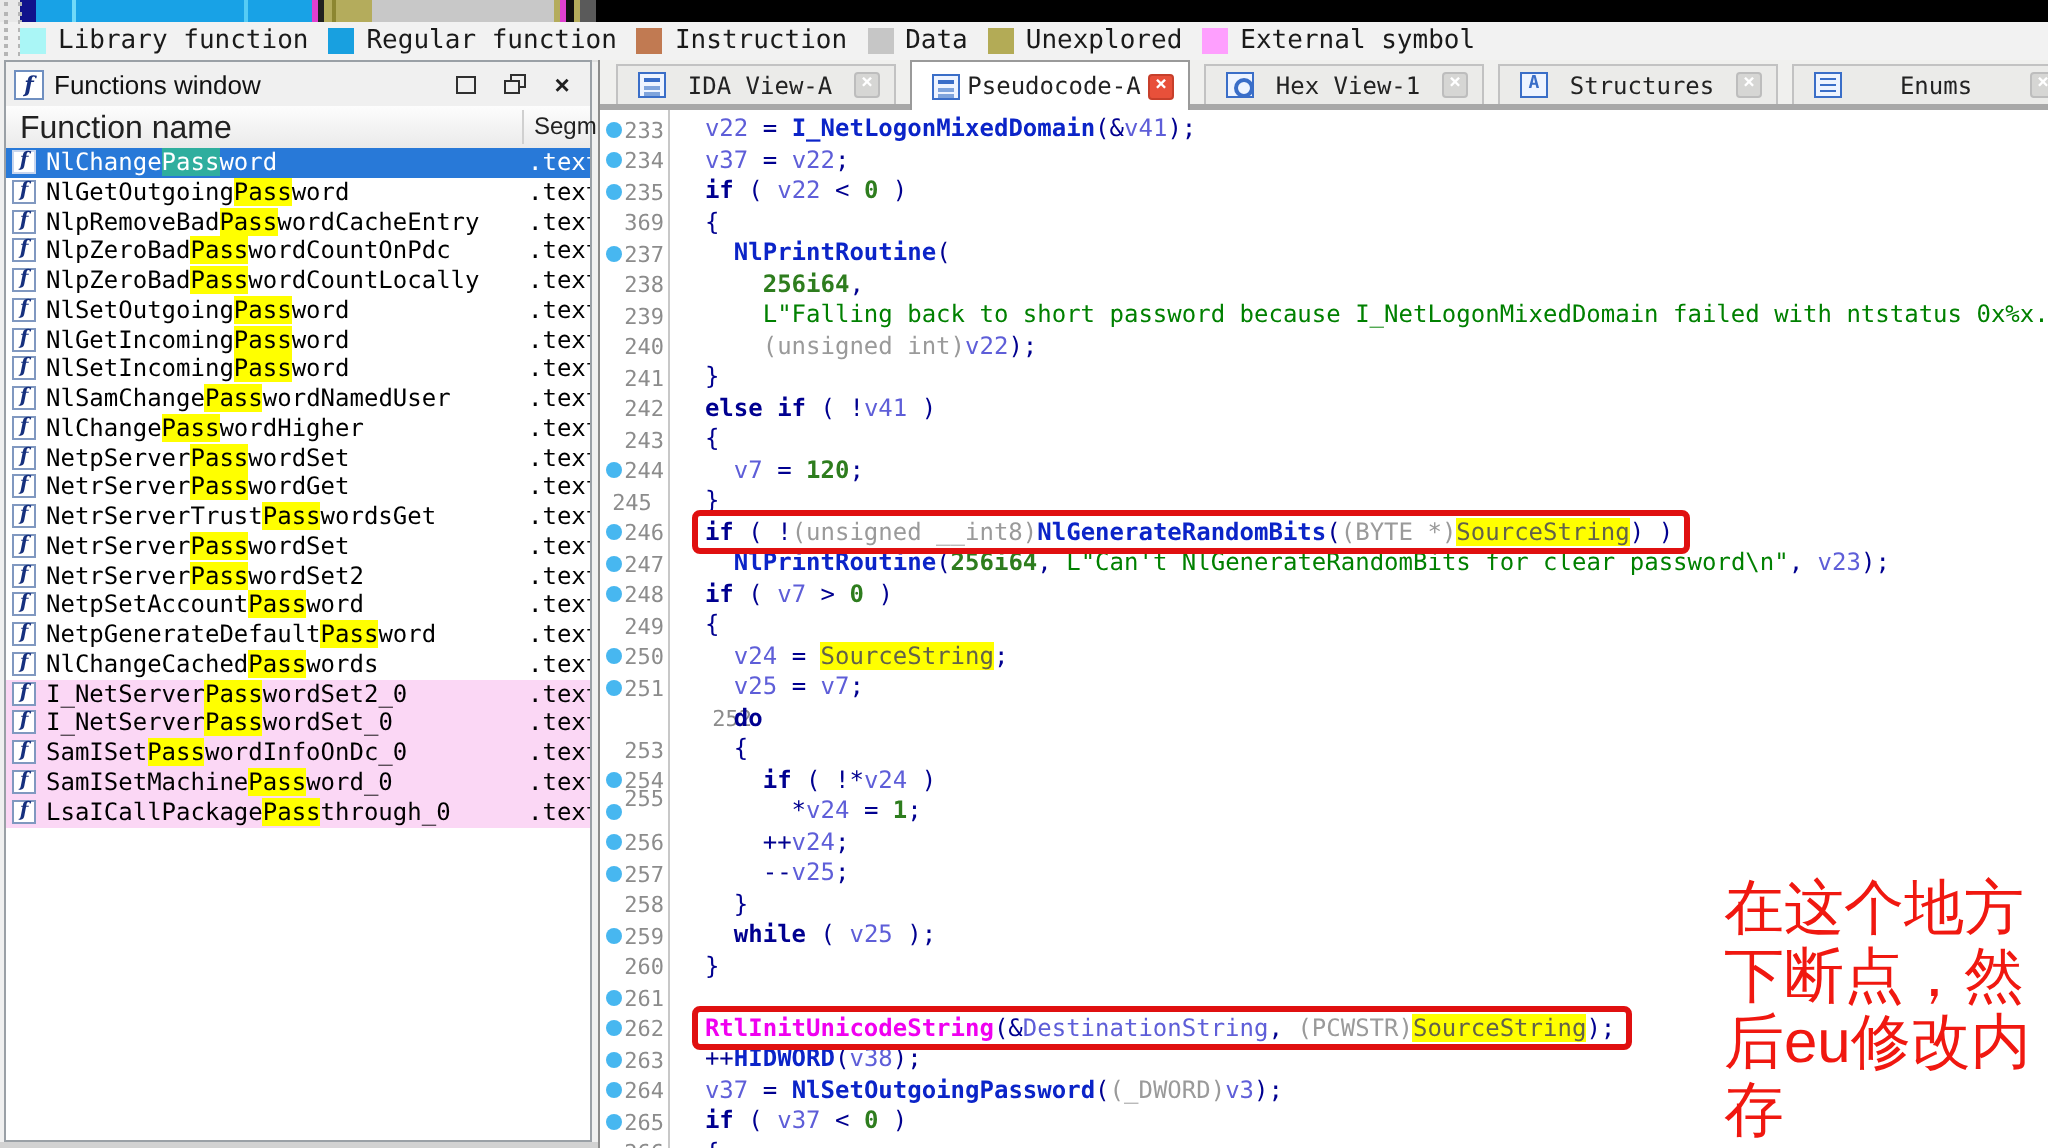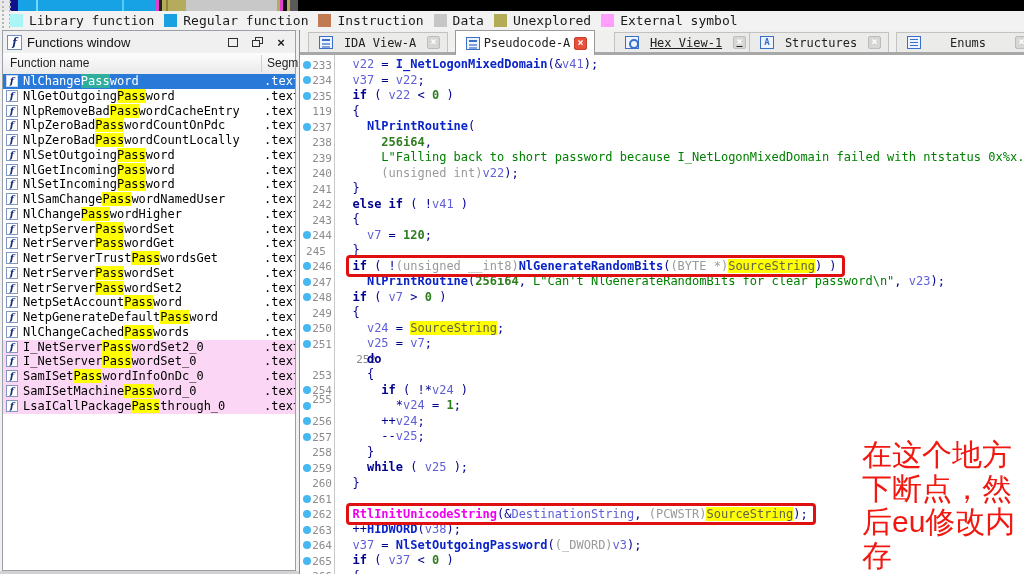--- a/index.html
+++ b/index.html
@@ -59,21 +59,21 @@
   .wb-float{position:relative;}
   .wb-float i{position:absolute;width:6px;height:5px;border:1px solid #303030;display:block;}
   .wb-float i:first-child{left:1px;top:4px;background:#f0f0f0;z-index:2;}
   .wb-float i:last-child{left:4px;top:1px;}
   .wb-close{font-size:13px;color:#202020;font-weight:bold;line-height:1;}
   .fw-header{
     position:absolute;left:0;top:22px;right:0;height:21px;
     background:linear-gradient(#fdfdfd,#eaeaea);
     border-bottom:1px solid #d0d0d0;
   }
-  .fw-header .col1{position:absolute;left:7px;top:3px;font-size:12px;color:#222;}
+  .fw-header .col1{position:absolute;left:7px;top:3px;font-size:16px;color:#222;}
   .fw-header .col2{position:absolute;left:264px;top:3px;font-size:12px;color:#222;}
   .fw-header .colsep{position:absolute;left:258px;top:2px;bottom:2px;width:1px;background:#d0d0d0;}
   .fw-list{position:absolute;left:0;top:43px;right:0;bottom:0;overflow:hidden;}
   .fw-row{
     position:absolute;left:0;right:0;height:15px;
     font-family:"DejaVu Sans Mono",monospace;font-size:12px;color:#000;
     white-space:nowrap;cursor:default;
   }
   .fw-row .ficon{
     position:absolute;left:3px;top:1px;width:12px;height:12px;background:#fff;
@@ -331,21 +331,21 @@
         <span class="t-label">IDA View-A</span>
         <span class="t-close">×</span>
       </div>
       <div class="tab active" style="left: 155px;">
         <span class="t-icon t-view">
           <i></i>
         </span>
         <span class="t-label">Pseudocode-A</span>
         <span class="t-close red">×</span>
       </div>
-      <div class="tab inactive" style="left: 314px; text-decoration: underline;">
+      <div class="tab inactive" style="left: 302px;">
         <span class="t-icon t-hex">
           <i></i>
         </span>
         <span class="t-label">Hex View-1</span>
         <span class="t-close">×</span>
       </div>
       <div class="tab inactive" style="left: 449px;">
         <span class="t-icon t-struct">
           <i>A</i>
         </span>
@@ -365,21 +365,21 @@
     <div class="gutter-sep"></div>
   <span class="bp-dot" style="top: 5.5px; background: rgb(71, 183, 240);"></span>
       <span class="lnum" style="top: 3.5px;">233</span>
       <div class="code-line" style="top: 2px;"><span class="c-pl">  </span><span class="c-var">v22</span><span class="c-pl"> = </span><span class="c-func">I_NetLogonMixedDomain</span><span class="c-pl">(&amp;</span><span class="c-var">v41</span><span class="c-pl">);</span></div>
       <span class="bp-dot" style="top: 21px; background: rgb(71, 183, 240);"></span>
       <span class="lnum" style="top: 19px;">234</span>
       <div class="code-line" style="top: 17.5px;"><span class="c-pl">  </span><span class="c-var">v37</span><span class="c-pl"> = </span><span class="c-var">v22</span><span class="c-pl">;</span></div>
       <span class="bp-dot" style="top: 36.5px; background: rgb(71, 183, 240);"></span>
       <span class="lnum" style="top: 34.5px;">235</span>
       <div class="code-line" style="top: 33px;"><span class="c-pl">  </span><span class="c-kw">if</span><span class="c-pl"> ( </span><span class="c-var">v22</span><span class="c-pl"> &lt; </span><span class="c-num">0</span><span class="c-pl"> )</span></div>
-      <span class="lnum" style="top: 50px;">119</span>
+      <span class="lnum" style="top: 50px;">369</span>
       <div class="code-line" style="top: 48.5px;"><span class="c-pl">  {</span></div>
       <span class="bp-dot" style="top: 67.5px; background: rgb(71, 183, 240);"></span>
       <span class="lnum" style="top: 65.5px;">237</span>
       <div class="code-line" style="top: 64px;"><span class="c-pl">    </span><span class="c-func">NlPrintRoutine</span><span class="c-pl">(</span></div>
       <span class="lnum" style="top: 81px;">238</span>
       <div class="code-line" style="top: 79.5px;"><span class="c-pl">      </span><span class="c-num">256i64</span><span class="c-pl">,</span></div>
       <span class="lnum" style="top: 96.5px;">239</span>
       <div class="code-line" style="top: 95px;"><span class="c-pl">      </span><span class="c-str">L"Falling back to short password because I_NetLogonMixedDomain failed with ntstatus 0x%x.\</span></div>
       <span class="lnum" style="top: 112px;">240</span>
       <div class="code-line" style="top: 110.5px;"><span class="c-pl">      </span><span class="c-gray">(unsigned int)</span><span class="c-var">v22</span><span class="c-pl">);</span></div>

